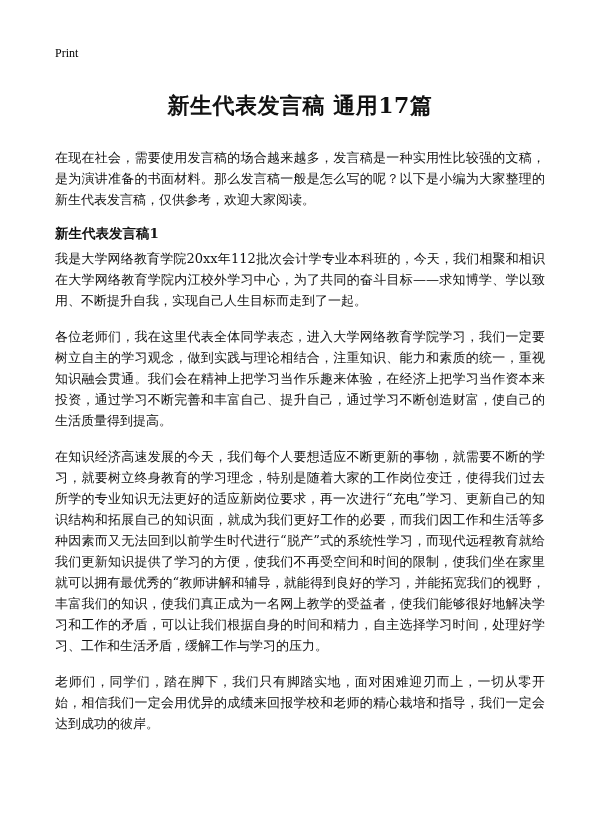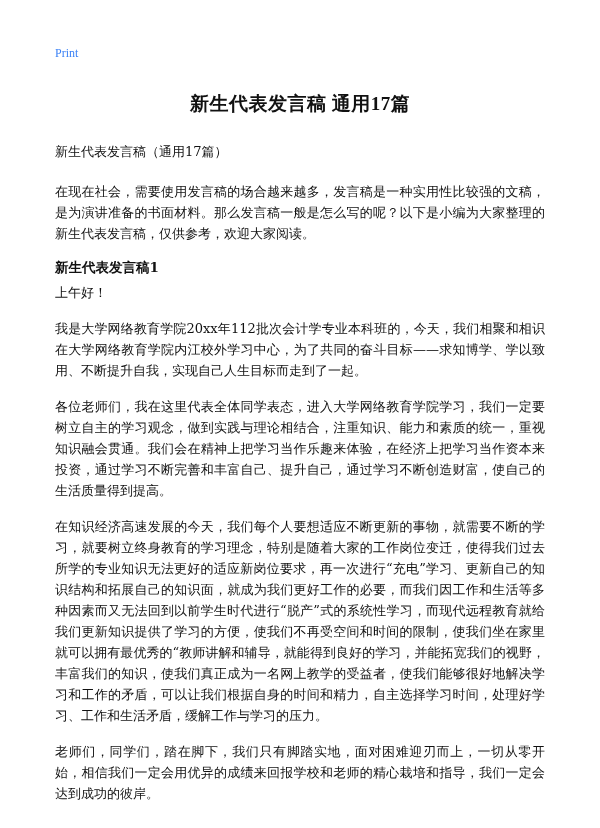--- a/index.html
+++ b/index.html
@@ -11,33 +11,32 @@
   .page {
     width: 600px;
     min-height: 828px;
     background: #ffffff;
     color: #111111;
     padding: 42px 55px 40px 55px;
     font-family: "DejaVu Serif", "Liberation Serif", serif;
   }
   .print-label {
     font-size: 12px;
-    color: #3b82f6;
+    color: #000000;
     margin: 0 0 30px 0;
     font-family: "Liberation Serif", serif;
     cursor: pointer;
     display: inline-block;
   }
   .doc-title {
-    font-size: 19px;
+    font-size: 22px;
     font-weight: bold;
     text-align: center;
     margin: 0 0 26px 0;
     letter-spacing: 0.5px;
-    font-family: Liberation Serif, serif;
   }
   .doc-subtitle {
     font-size: 13px;
     margin: 0 0 20px 0;
   }
   .para {
     font-size: 13px;
     line-height: 21px;
     text-align: justify;
     margin: 0 0 15px 0;
@@ -50,28 +49,26 @@
 </style>
 </head>
 <body>
 
 <div class="page">
 
   <div class="print-label">Print</div>
 
   <h1 class="doc-title">新生代表发言稿 通用17篇</h1>
 
-  <p class="doc-subtitle">新生代表发言稿（通用17篇）</p>
 
   <p class="para">在现在社会，需要使用发言稿的场合越来越多，发言稿是一种实用性比较强的文稿，是为演讲准备的书面材料。那么发言稿一般是怎么写的呢？以下是小编为大家整理的新生代表发言稿，仅供参考，欢迎大家阅读。</p>
 
   <h2 class="section-heading">新生代表发言稿1</h2>
 
 
-  <p class="para">上午好！</p>
 
   <p class="para">我是大学网络教育学院20xx年112批次会计学专业本科班的，今天，我们相聚和相识在大学网络教育学院内江校外学习中心，为了共同的奋斗目标——求知博学、学以致用、不断提升自我，实现自己人生目标而走到了一起。</p>
 
   <p class="para">各位老师们，我在这里代表全体同学表态，进入大学网络教育学院学习，我们一定要树立自主的学习观念，做到实践与理论相结合，注重知识、能力和素质的统一，重视知识融会贯通。我们会在精神上把学习当作乐趣来体验，在经济上把学习当作资本来投资，通过学习不断完善和丰富自己、提升自己，通过学习不断创造财富，使自己的生活质量得到提高。</p>
 
   <p class="para">在知识经济高速发展的今天，我们每个人要想适应不断更新的事物，就需要不断的学习，就要树立终身教育的学习理念，特别是随着大家的工作岗位变迁，使得我们过去所学的专业知识无法更好的适应新岗位要求，再一次进行“充电”学习、更新自己的知识结构和拓展自己的知识面，就成为我们更好工作的必要，而我们因工作和生活等多种因素而又无法回到以前学生时代进行“脱产”式的系统性学习，而现代远程教育就给我们更新知识提供了学习的方便，使我们不再受空间和时间的限制，使我们坐在家里就可以拥有最优秀的“教师讲解和辅导，就能得到良好的学习，并能拓宽我们的视野，丰富我们的知识，使我们真正成为一名网上教学的受益者，使我们能够很好地解决学习和工作的矛盾，可以让我们根据自身的时间和精力，自主选择学习时间，处理好学习、工作和生活矛盾，缓解工作与学习的压力。</p>
 
   <p class="para">老师们，同学们，踏在脚下，我们只有脚踏实地，面对困难迎刃而上，一切从零开始，相信我们一定会用优异的成绩来回报学校和老师的精心栽培和指导，我们一定会达到成功的彼岸。</p>
 
   

